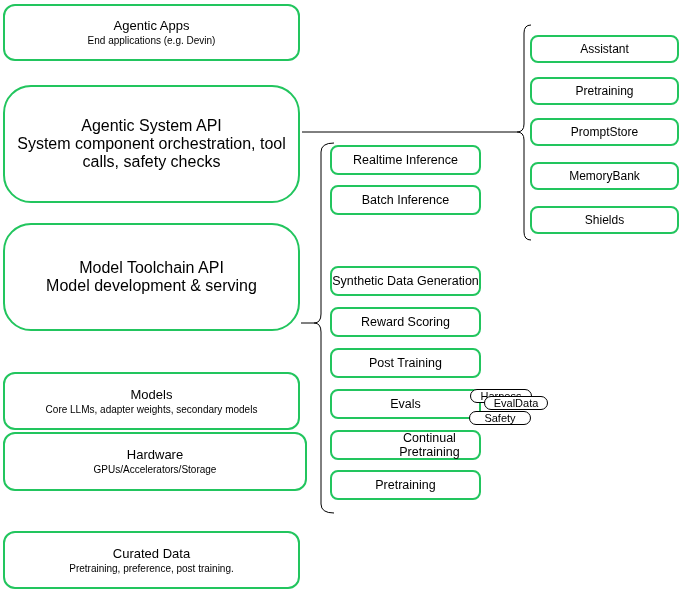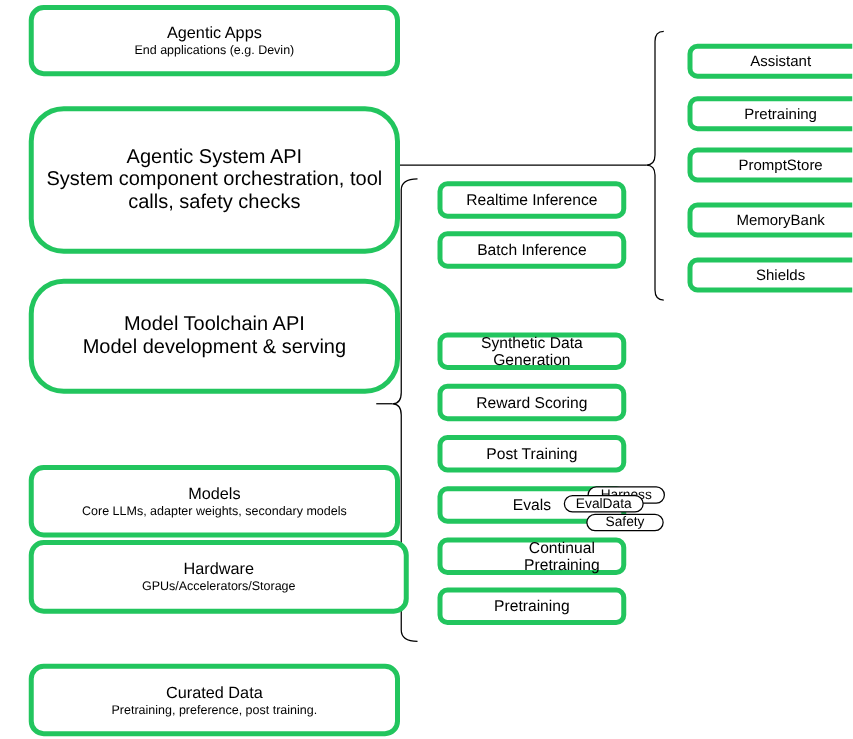--- a/index.html
+++ b/index.html
@@ -15,27 +15,26 @@
   .overlay {
     position: absolute;
     left: 0; top: 0;
     width: 682px; height: 591px;
     pointer-events: none;
   }
   .node {
     position: absolute;
     box-sizing: border-box;
     background: #ffffff;
-    border: 4px solid #22c55e;
+    border: 2px solid #22c55e;
     display: flex;
     flex-direction: column;
     align-items: center;
     justify-content: center;
     text-align: center;
-    margin-left: 20px;
   }
   .layer { border-radius: 12px; }
   .layer-big { border-radius: 28px; }
   .layer .title { font-size: 13px; line-height: 17px; }
   .layer .subtitle { font-size: 10px; line-height: 14px; }
   .svc {
     border-radius: 8px;
     font-size: 12.5px;
     left: 330px;
     width: 151px;
@@ -82,21 +81,21 @@
   <div class="node layer" style="left:3px; top:4px; width:297px; height:57px;">
     <div class="title">Agentic Apps</div>
     <div class="subtitle">End applications (e.g. Devin)</div>
   </div>
 
   <div class="node layer-big" style="left:3px; top:85px; width:297px; height:118px;">
     <div class="title">Agentic System API</div>
     <div class="subtitle">System component orchestration, tool calls, safety checks</div>
   </div>
 
-  <div class="node layer-big" style="left:3px; top:223px; width:297px; height:92px;">
+  <div class="node layer-big" style="left:3px; top:223px; width:297px; height:108px;">
     <div class="title">Model Toolchain API</div>
     <div class="subtitle">Model development &amp; serving</div>
   </div>
 
   <div class="node layer" style="left:3px; top:372px; width:297px; height:58px;">
     <div class="title">Models</div>
     <div class="subtitle">Core LLMs, adapter weights, secondary models</div>
   </div>
 
   <div class="node layer" style="left:3px; top:432px; width:304px; height:59px;">
@@ -130,21 +129,21 @@
   <div class="node svc" style="top:430px;padding-left:48px;">
     <span>Continual Pretraining</span>
   </div>
   <div class="node svc" style="top:470px;">
     <span>Pretraining</span>
   </div>
 
   <div class="pill" style="left:470px; top:389px; width:62px; height:14px;">
     <span>Harness</span>
   </div>
-  <div class="pill" style="left:451px; top:396px; width:64px; height:14px;">
+  <div class="pill" style="left:484px; top:396px; width:64px; height:14px;">
     <span>EvalData</span>
   </div>
   <div class="pill" style="left:469px; top:411px; width:62px; height:14px;">
     <span>Safety</span>
   </div>
 
   <div class="node comp" style="top:35px;">
     <span>Assistant</span>
   </div>
   <div class="node comp" style="top:77px;">

